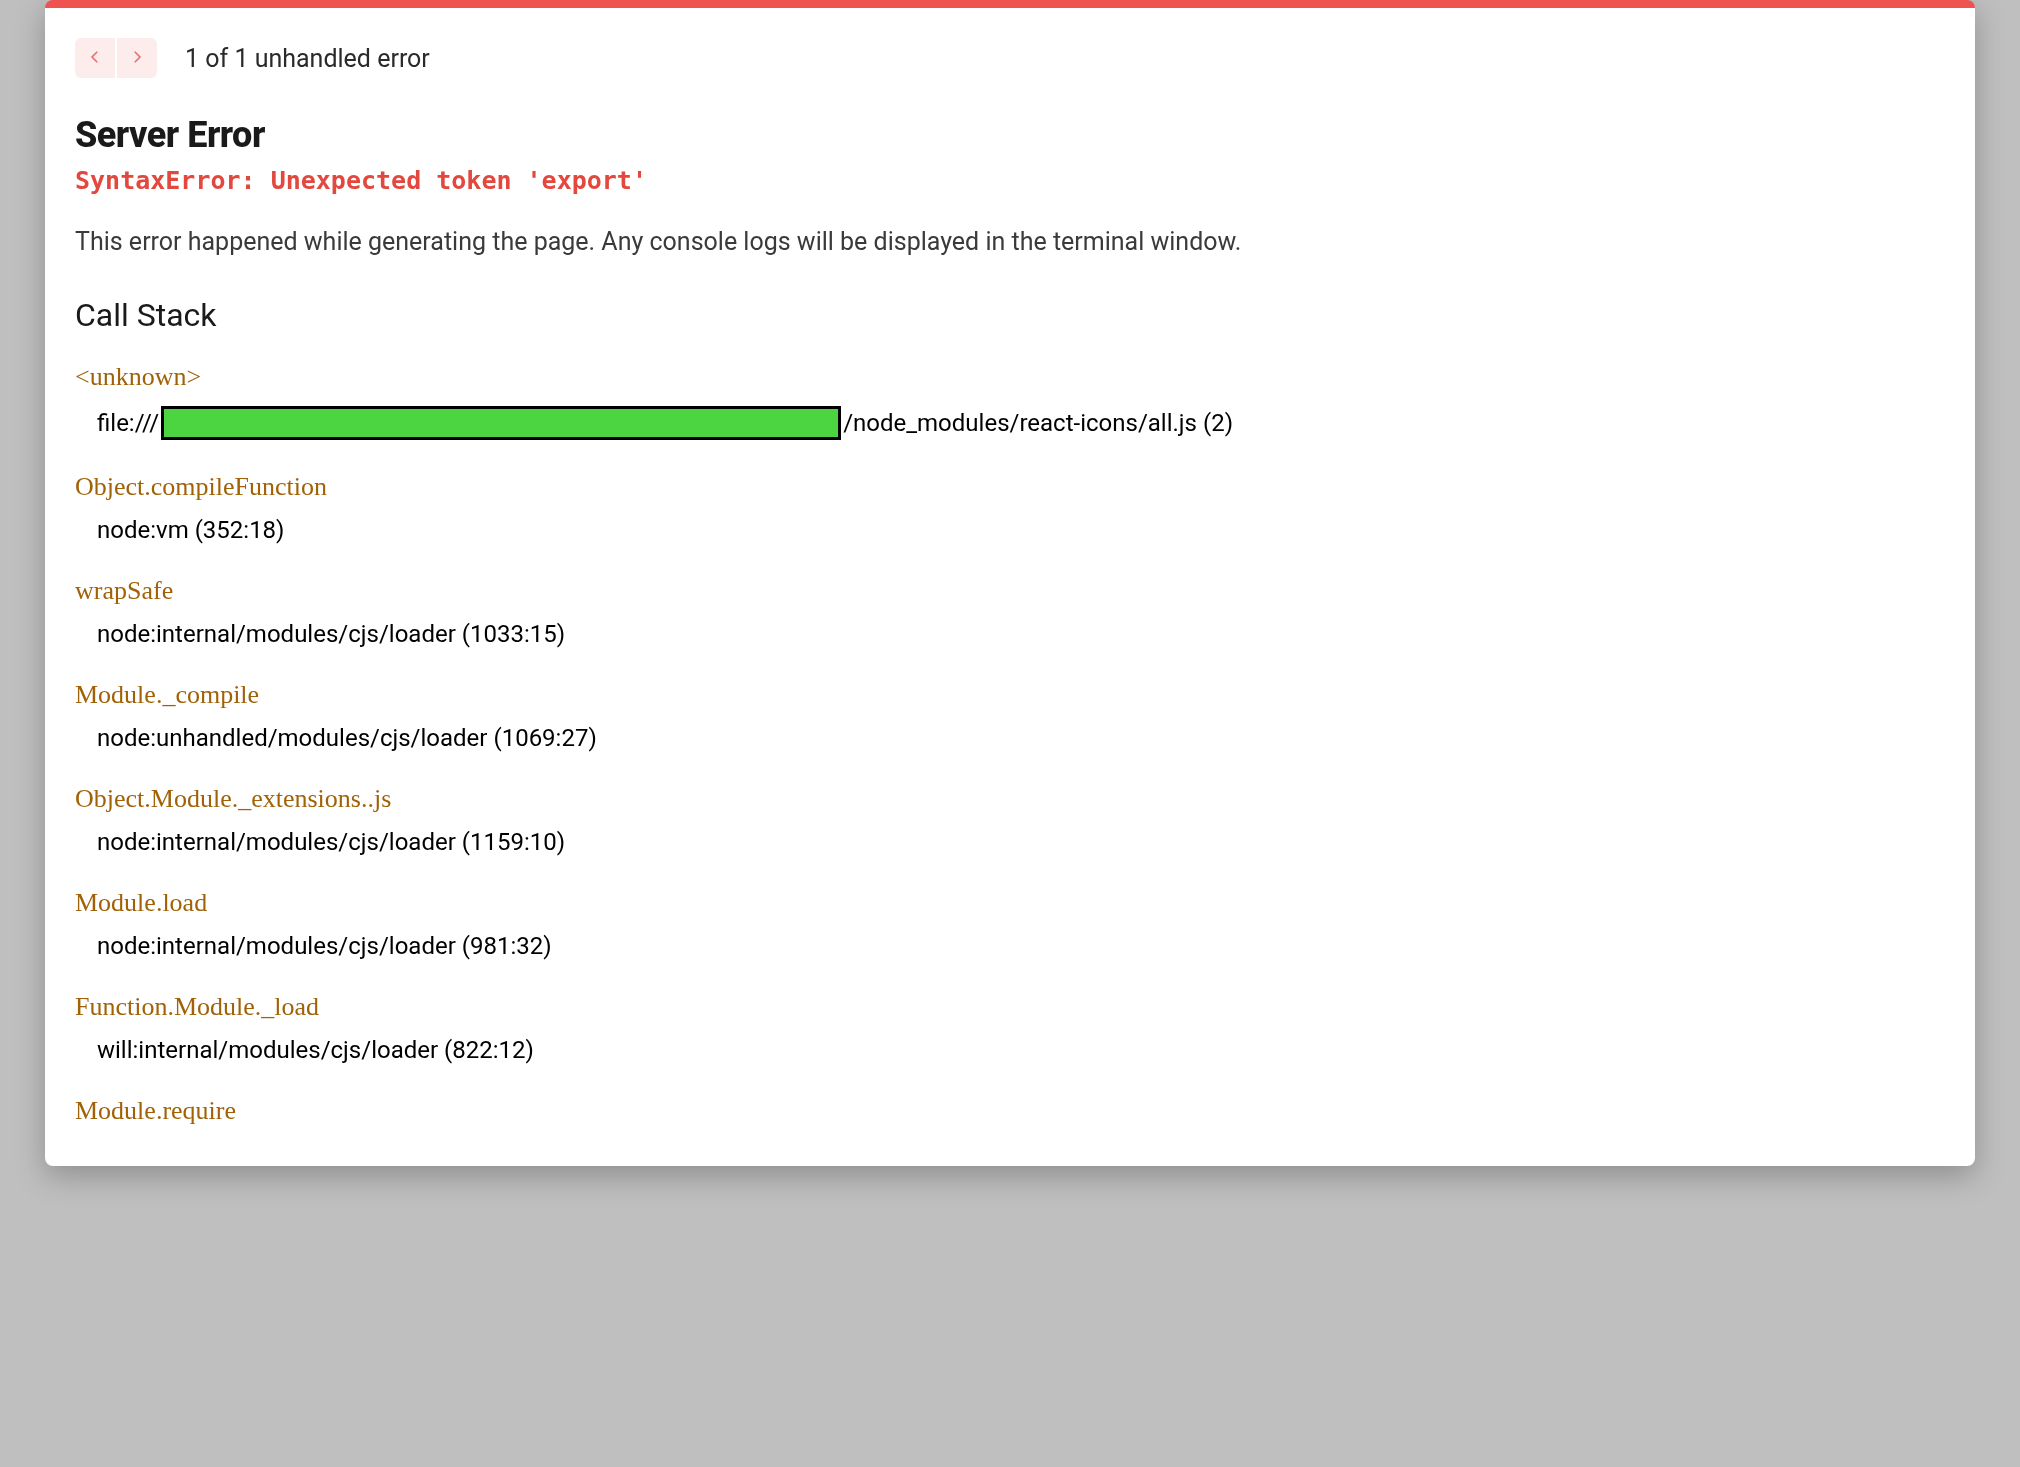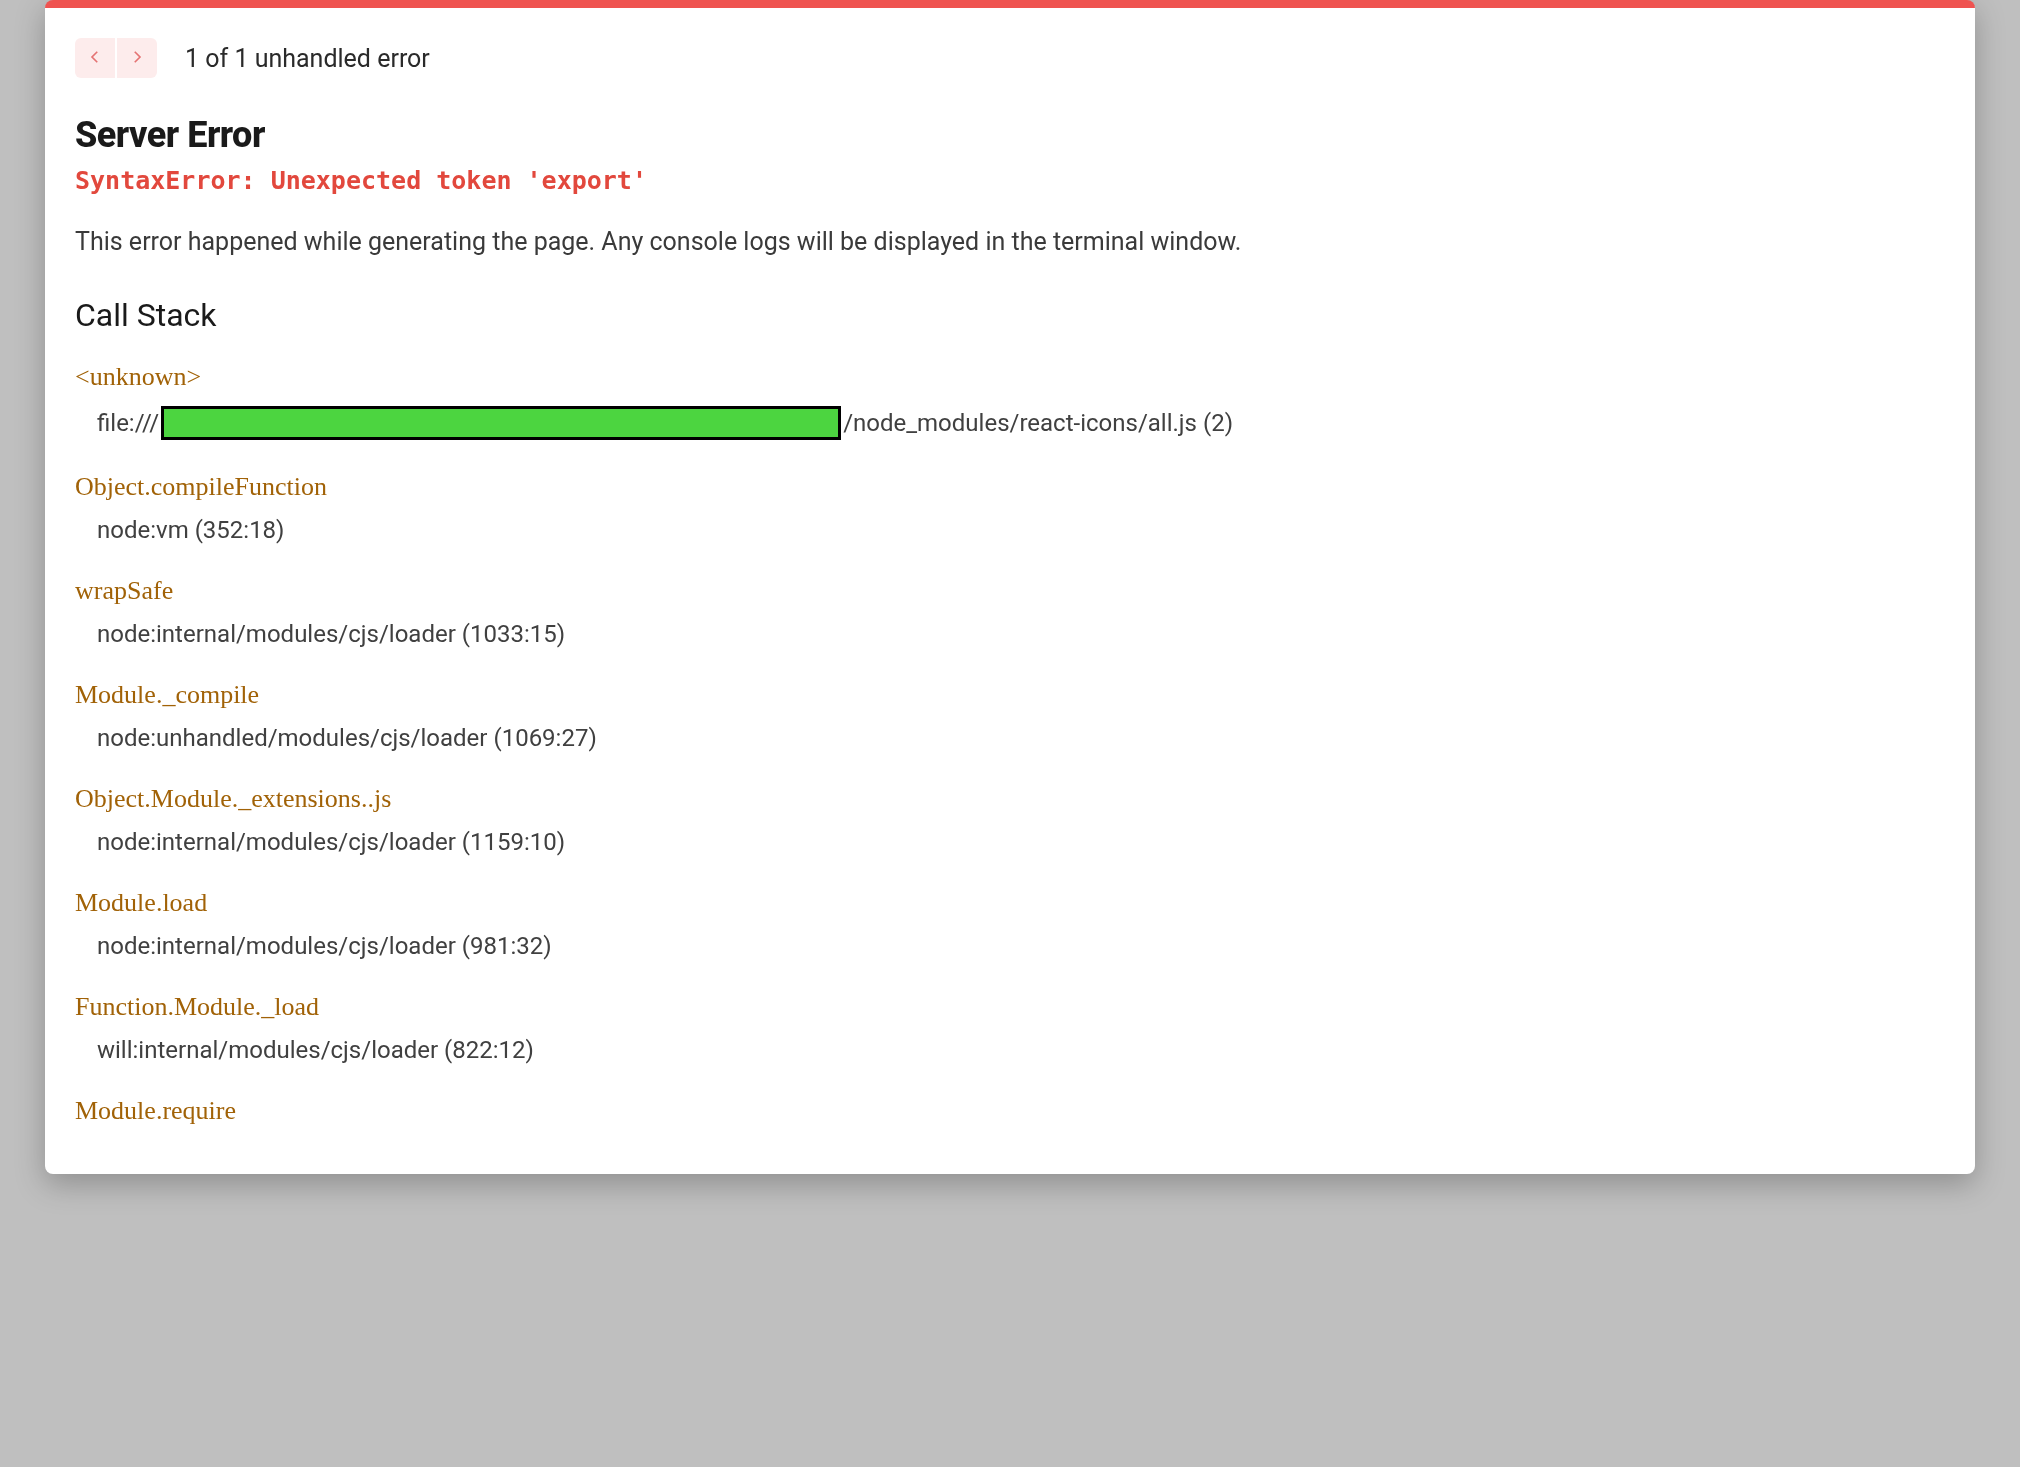--- a/index.html
+++ b/index.html
@@ -12,21 +12,21 @@
     .dialog {
       background: #ffffff;
       margin: 0 auto;
       margin-top: 0;
       width: calc(100% - 90px);
       margin-left: 45px;
       margin-right: 45px;
       border-top: 8px solid #ef5350;
       border-radius: 8px;
       box-shadow: 0 10px 30px rgba(0,0,0,0.25);
-      padding: 30px 30px 16px 30px;
+      padding: 30px 30px 8px 30px;
       overflow: hidden;
       min-height: 960px;
     }
     .nav-row {
       display: flex;
       align-items: center;
       gap: 8px;
       margin-bottom: 36px;
     }
     .nav-btns {
@@ -82,21 +82,21 @@
     }
     .frame .fn {
       font-family: Liberation Serif, serif;
       font-size: 26px;
       color: #a16207;
       margin-bottom: 14px;
     }
     .frame .loc {
       font-family: -apple-system, BlinkMacSystemFont, "Segoe UI", Roboto, Helvetica, Arial, sans-serif;
       font-size: 24px;
-      color: #404040;
+      color: #000000;
       margin-left: 22px;
       display: flex;
       align-items: center;
       flex-wrap: wrap;
       text-align: center;
     }
     .redact {
       display: inline-block;
       width: 680px;
       height: 34px;

